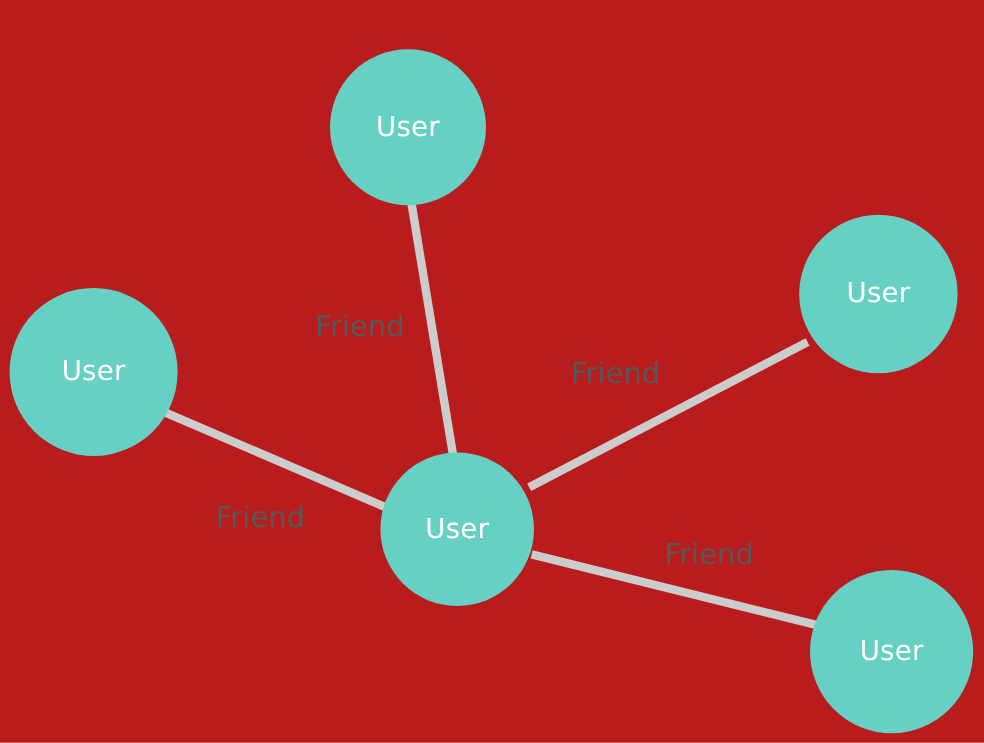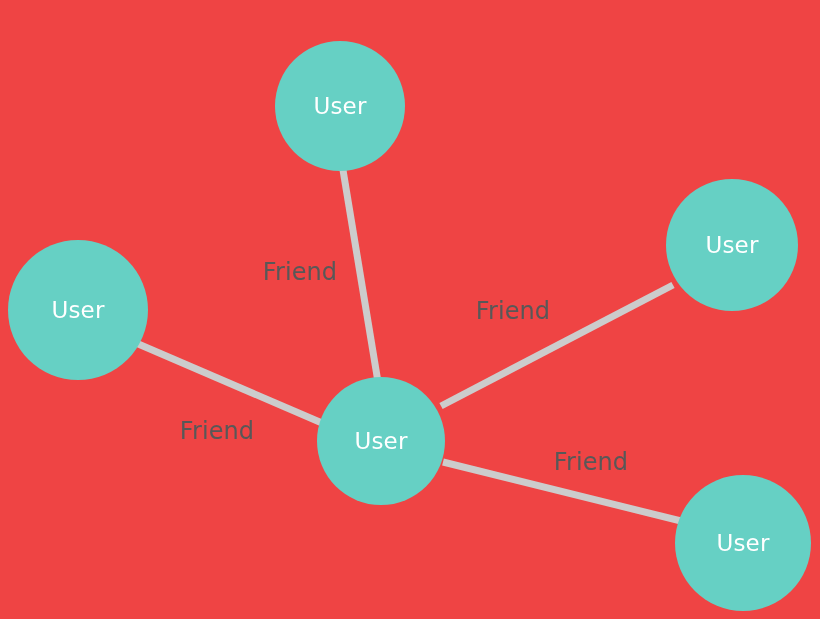--- a/index.html
+++ b/index.html
@@ -51,21 +51,21 @@
   .edge-line {
     stroke-linecap: butt;
   }
   .graph-node {
     cursor: pointer;
   }
 </style>
 </head>
 <body>
 
-<div id="graph-canvas" style="background: #ef4444;">
+<div id="graph-canvas" style="background: #b91c1c;">
   <svg id="graph-svg" viewBox="0 0 820 619">
 
     <g>
       <line class="edge-line" x1="378" y1="382" x2="343" y2="170" stroke="#cccccc" stroke-width="7"></line>
       <line class="edge-line" x1="322" y1="423" x2="136" y2="343" stroke="#cccccc" stroke-width="7"></line>
       <line class="edge-line" x1="441" y1="406" x2="673" y2="285" stroke="#cccccc" stroke-width="7"></line>
       <line class="edge-line" x1="443" y1="462" x2="681" y2="521" stroke="#cccccc" stroke-width="7"></line>
     </g>
 
     <g>

